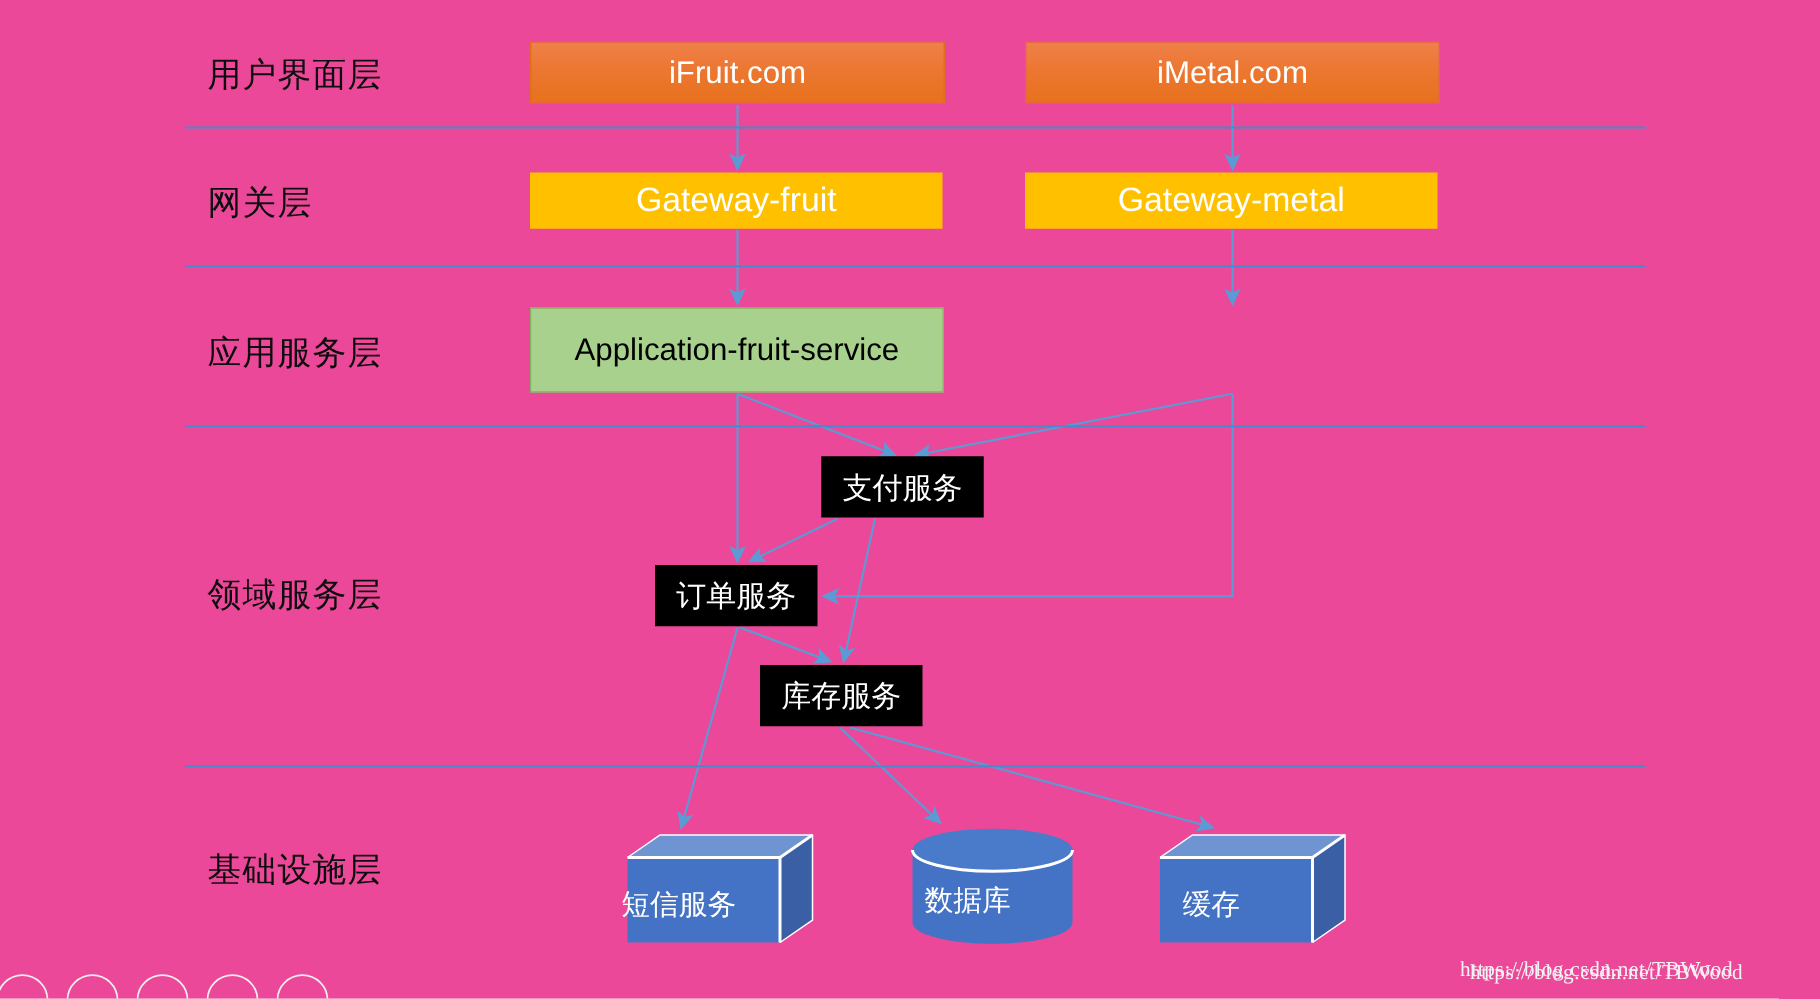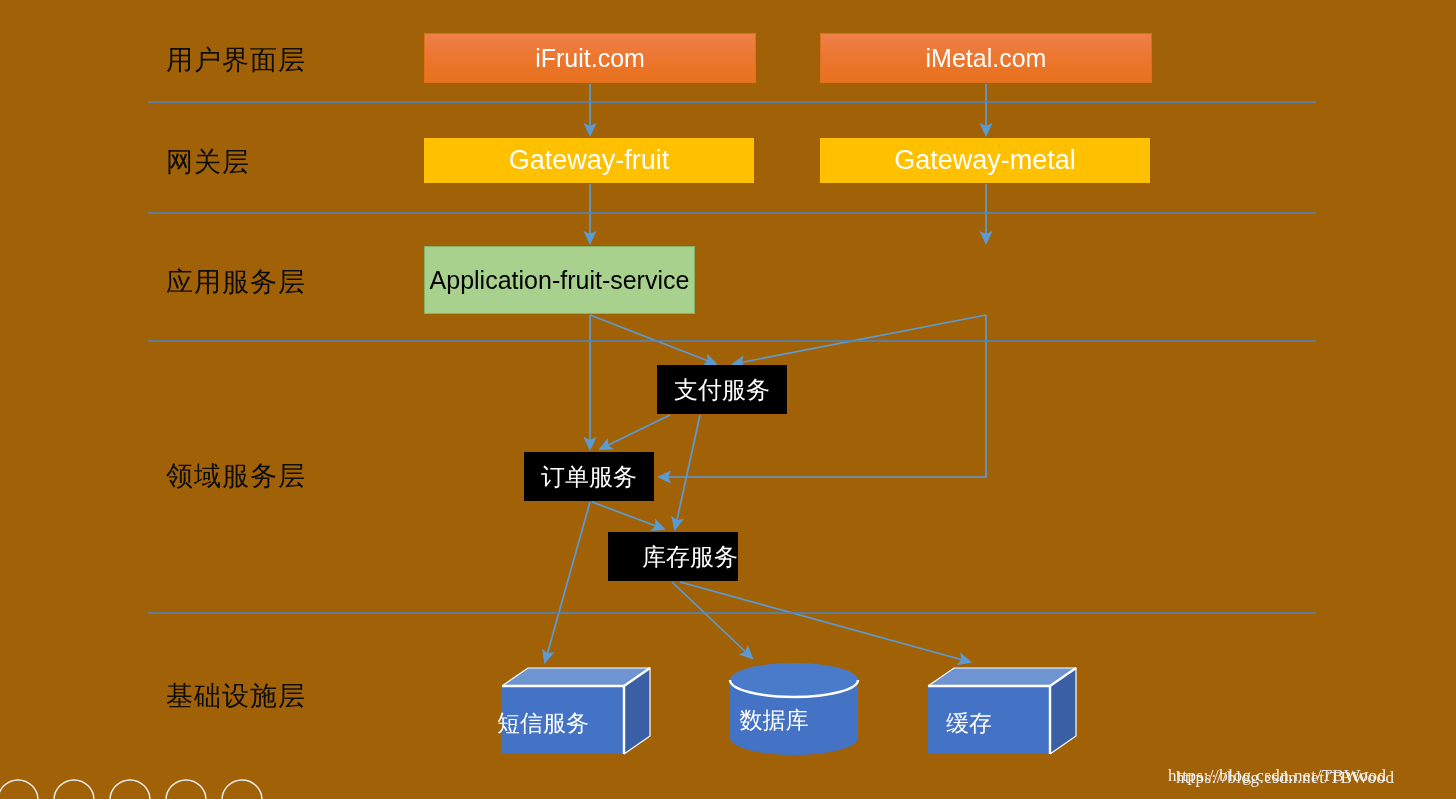--- a/index.html
+++ b/index.html
@@ -8,21 +8,21 @@
     padding: 0;
     background: #ffffff;
   }
   body {
     font-family: "Liberation Sans", "DejaVu Sans", sans-serif;
   }
   #canvas {
     position: relative;
     width: 1456px;
     height: 799px;
-    background: #a16207;
+    background: #ec4899;
     overflow: hidden;
   }
   #wires {
     position: absolute;
     left: 0;
     top: 0;
     width: 1456px;
     height: 799px;
     pointer-events: none;
   }
@@ -163,31 +163,31 @@
     <span>iMetal.com</span>
   </div>
 
   <div class="node node-gateway" style="left:424px; top:138px; width:330px; height:45px;">
     <span>Gateway-fruit</span>
   </div>
   <div class="node node-gateway" style="left:820px; top:138px; width:330px; height:45px;">
     <span>Gateway-metal</span>
   </div>
 
-  <div class="node node-app" style="left:424px; top:246px; width:271px; height:68px;">
+  <div class="node node-app" style="left:424px; top:246px; width:331px; height:68px;">
     <span>Application-fruit-service</span>
   </div>
 
   <div class="node node-domain" style="left:657px; top:365px; width:130px; height:49px;">
     <span>支付服务</span>
   </div>
   <div class="node node-domain" style="left:524px; top:452px; width:130px; height:49px;">
     <span>订单服务</span>
   </div>
-  <div class="node node-domain" style="left:608px; top:532px; width:130px; height:49px;justify-content:flex-end;">
+  <div class="node node-domain" style="left:608px; top:532px; width:130px; height:49px;">
     <span>库存服务</span>
   </div>
 
   <div class="infra" style="left:462px; top:668px; width:148px; height:86px;">
     <svg width="148" height="86" viewBox="0 0 148 86" xmlns="http://www.w3.org/2000/svg">
       <polygon points="0,18 122,18 122,86 0,86" fill="#4472c4"></polygon>
       <polygon points="0,18 26,0 148,0 122,18" fill="#6f94d2"></polygon>
       <polygon points="122,18 148,0 148,68 122,86" fill="#3b5fa4"></polygon>
       <polyline points="0,18 122,18 122,86" fill="none" stroke="#ffffff" stroke-width="2.4"></polyline>
       <polyline points="0,18 26,0 148,0 148,68 122,86" fill="none" stroke="#ffffff" stroke-width="1.2"></polyline>

